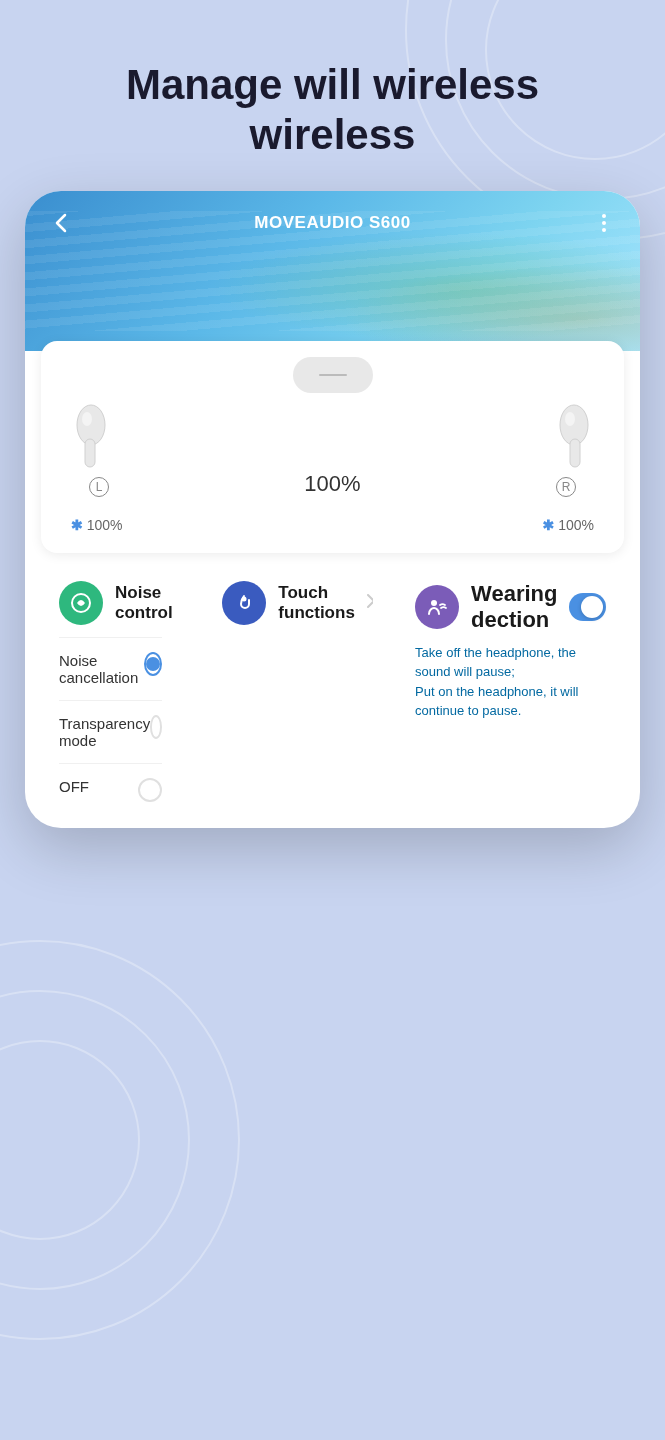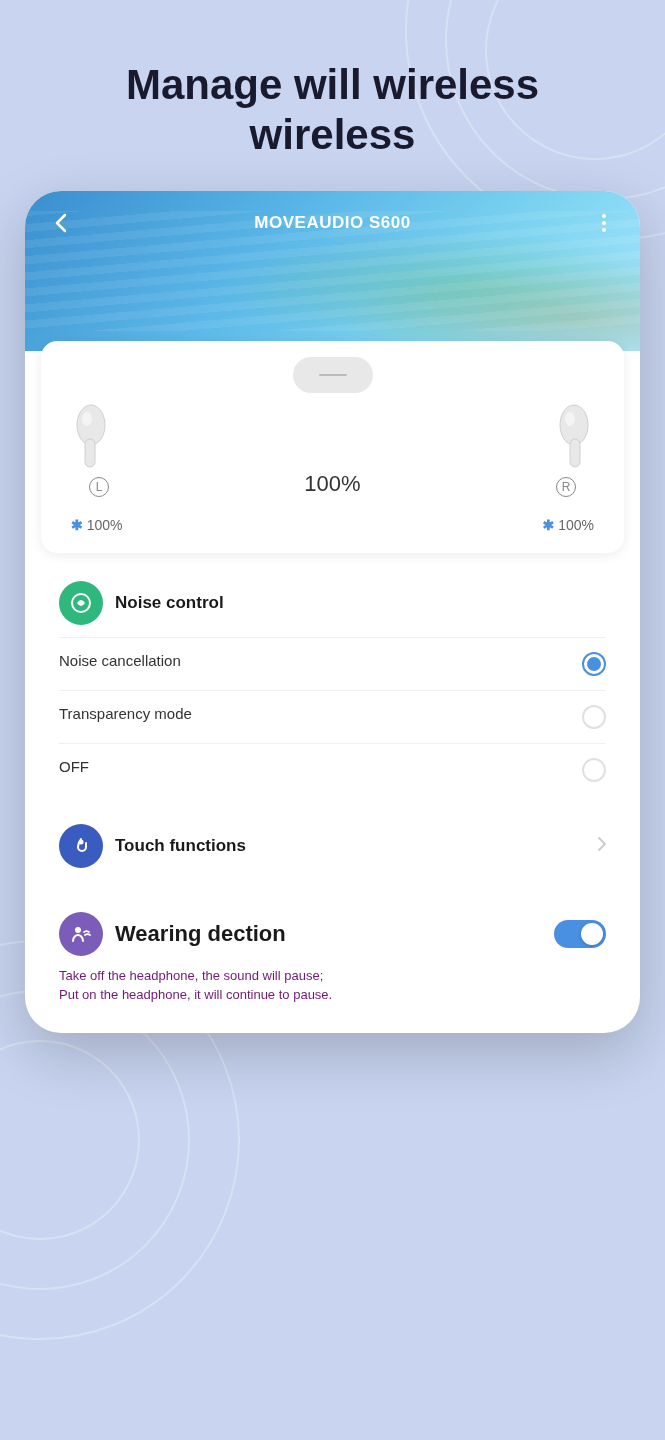--- a/index.html
+++ b/index.html
@@ -236,22 +236,21 @@
       display: flex;
       justify-content: space-between;
       padding: 0 10px;
       margin-top: 12px;
     }
 
     
     .settings-area {
       padding: 12px 16px;
       display: flex;
-      flex-direction: column;
-      gap: 12px;
+      gap: 24px;
     }
 
     .settings-card {
       background: white;
       border-radius: 16px;
       overflow: hidden;
     }
 
     .section-header {
       display: flex;
@@ -379,21 +378,21 @@
       top: 3px;
       width: 22px;
       height: 22px;
       border-radius: 50%;
       background: white;
       box-shadow: 0 1px 4px rgba(0,0,0,0.2);
     }
 
     .wearing-desc {
       font-size: 13px;
-      color: #701a75;
+      color: #0369a1;
       padding: 0 18px 16px;
       line-height: 1.5;
     }
   </style>
 </head>
 <body>
 
 <div class="bg-circle bg-circle-1"></div>
 <div class="bg-circle bg-circle-2"></div>
 <div class="bg-circle bg-circle-3"></div>

